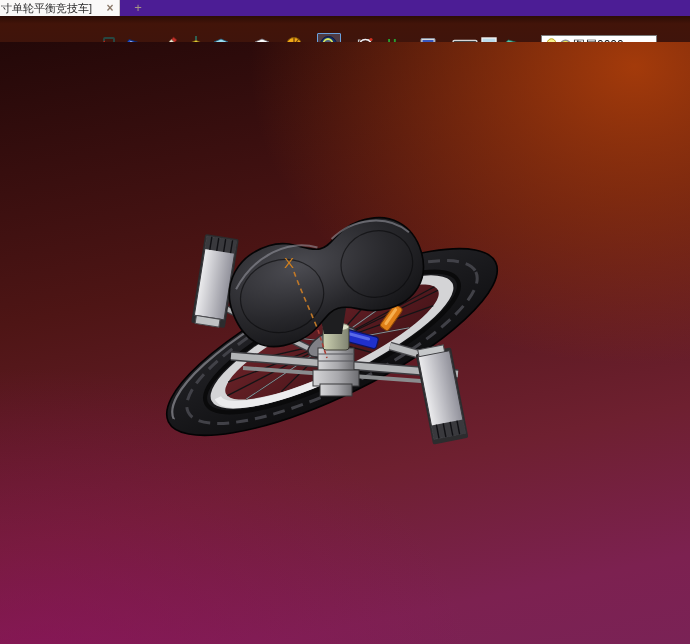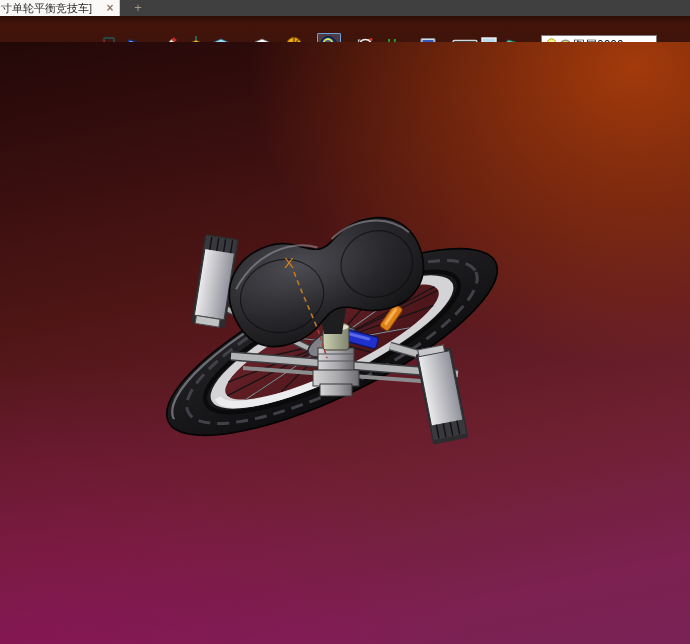--- a/index.html
+++ b/index.html
@@ -1,19 +1,19 @@
 <!DOCTYPE html>
 <html><head>
 <meta charset="utf-8">
 <style>
   html,body{margin:0;padding:0;background:#555;}
   .stage{position:relative;width:690px;height:644px;overflow:hidden;
          font-family:"Liberation Sans", sans-serif;-webkit-font-smoothing:antialiased;}
   
-  .tabbar{position:absolute;left:0;top:0;width:690px;height:16px;background:#404040;}
+  .tabbar{position:absolute;left:0;top:0;width:690px;height:16px;background:#4c1d95;}
   .tab-active{position:absolute;left:0;top:0;width:119px;height:16px;background:#faf9f8;
               border-right:1px solid #cfcbc7;display:flex;align-items:center;}
   .tab-title{flex:1;font-size:11px;color:#2b2b2b;line-height:16px;white-space:nowrap;
              overflow:hidden;margin-left:1px;}
   .tab-close{flex:none;width:12px;font-size:12px;font-weight:bold;color:#8a7868;
              text-align:center;line-height:14px;margin-right:3px;cursor:default;}
   .tab-new{position:absolute;left:126px;top:1px;width:24px;height:14px;text-align:center;
            color:#a59585;font-size:13px;line-height:14px;cursor:default;}
   
   .toolbar{position:absolute;left:0;top:16px;width:690px;height:26px;

